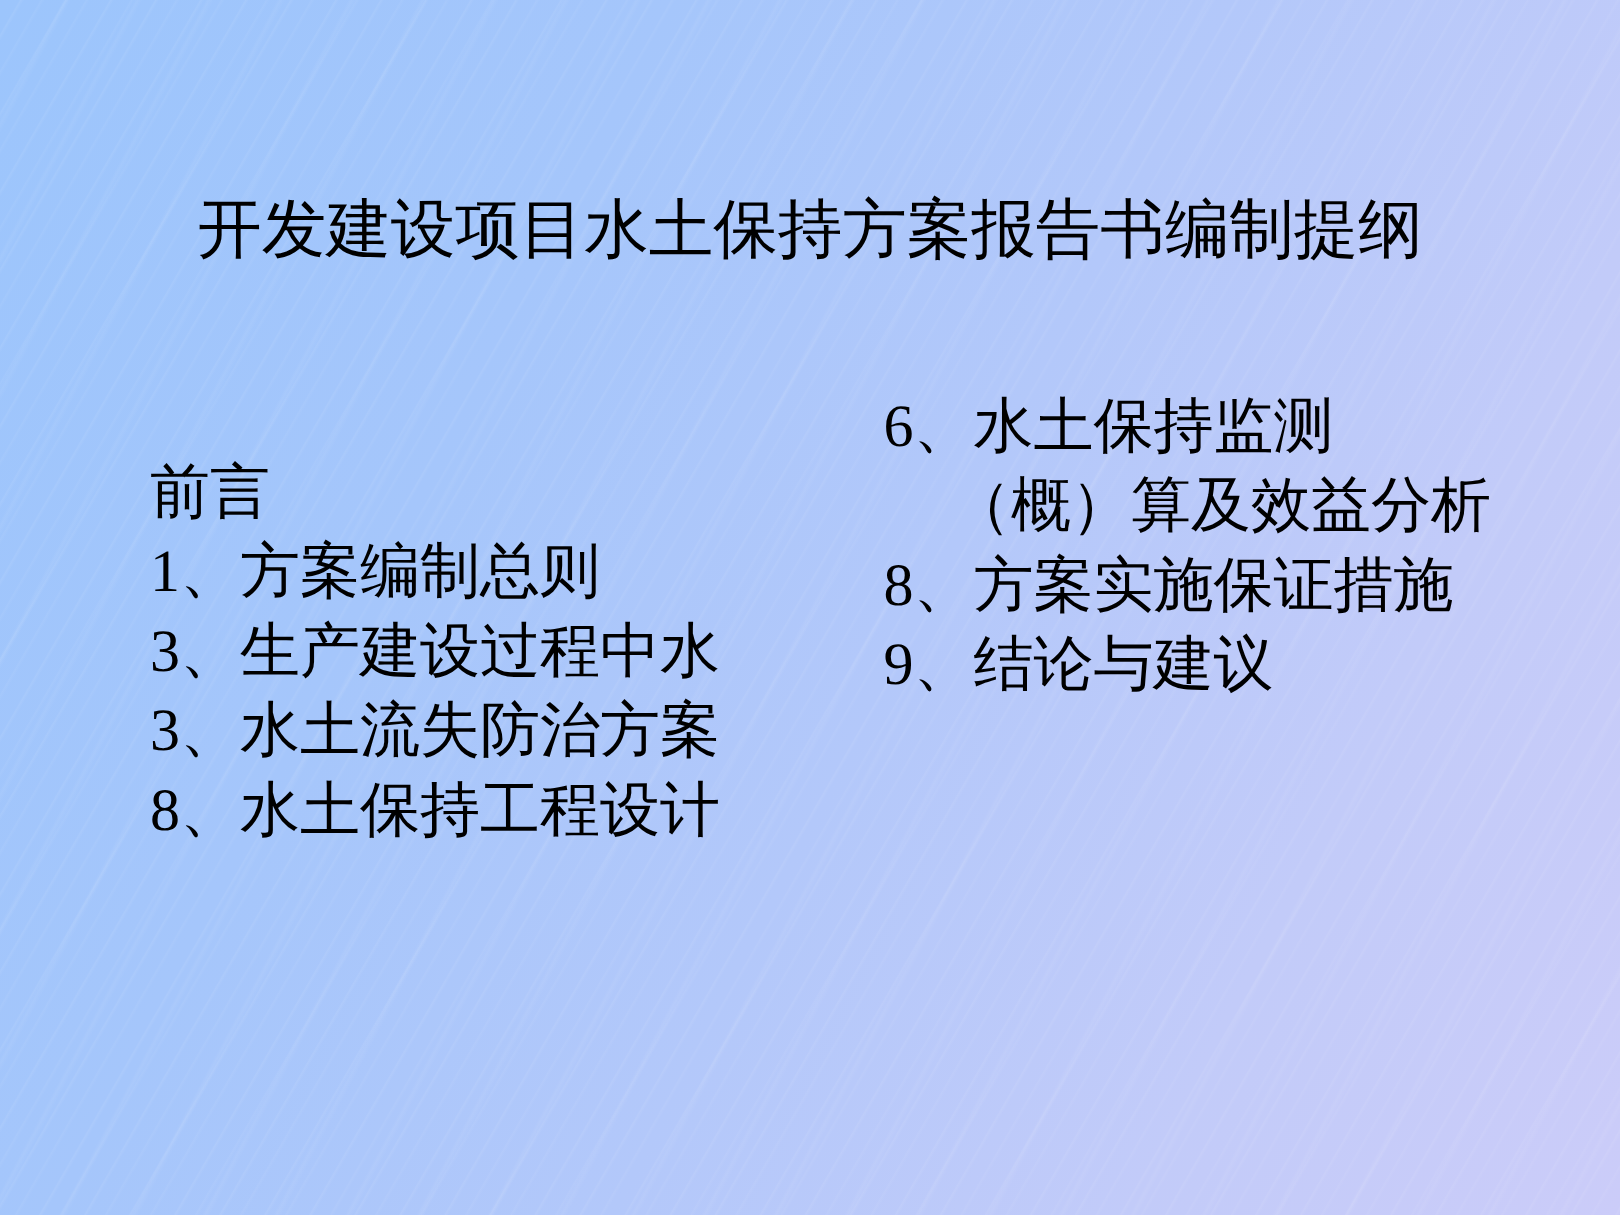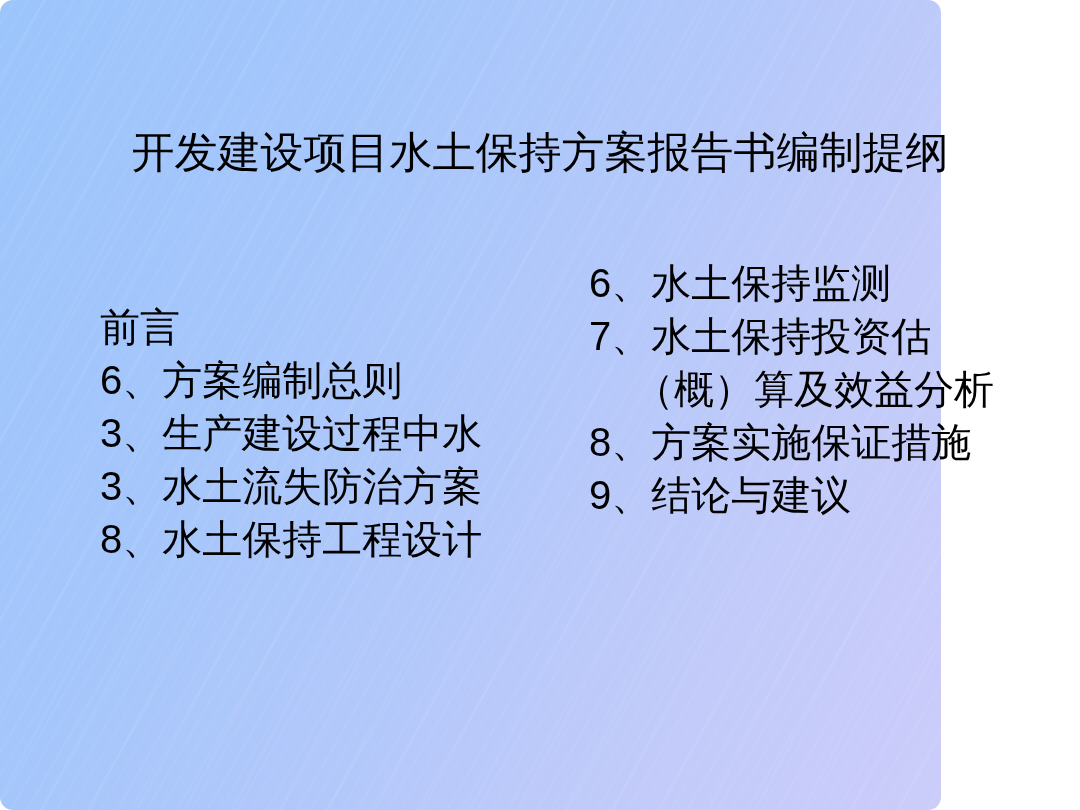--- a/index.html
+++ b/index.html
@@ -6,31 +6,30 @@
     margin: 0;
     padding: 0;
   }
   body {
     width: 1080px;
     height: 810px;
     overflow: hidden;
   }
   .slide {
     position: relative;
-    width: 941px;
+    width: 1080px;
     height: 810px;
     background: linear-gradient(117deg,
       #9cc5fc 0%,
       #a5c6fb 30%,
       #b3c8fa 55%,
       #c2cbf9 78%,
       #cbccf9 100%);
-    font-family: Liberation Sans, sans-serif;
+    font-family: Liberation Serif, serif;
     color: #000000;
-    border-radius: 13px;
   }
   
   .slide::before {
     content: "";
     position: absolute;
     inset: 0;
     background:
       repeating-linear-gradient(120deg,
         rgba(255,255,255,0.00) 0px,
         rgba(255,255,255,0.00) 11px,
@@ -72,27 +71,26 @@
 </style>
 </head>
 <body>
 
 <div class="slide">
 
   <h1 class="title">开发建设项目水土保持方案报告书编制提纲</h1>
 
   <div class="outline-col col-left">
     <div class="line">前言</div>
-    <div class="line">6、方案编制总则</div>
+    <div class="line">1、方案编制总则</div>
     <div class="line">3、生产建设过程中水</div>
     <div class="line">3、水土流失防治方案</div>
     <div class="line">8、水土保持工程设计</div>
   </div>
 
   <div class="outline-col col-right">
     <div class="line">6、水土保持监测</div>
-    <div class="line">7、水土保持投资估</div>
     <div class="line cont">（概）算及效益分析</div>
     <div class="line">8、方案实施保证措施</div>
     <div class="line">9、结论与建议</div>
   </div>
 
 </div>
 
 </body></html>

